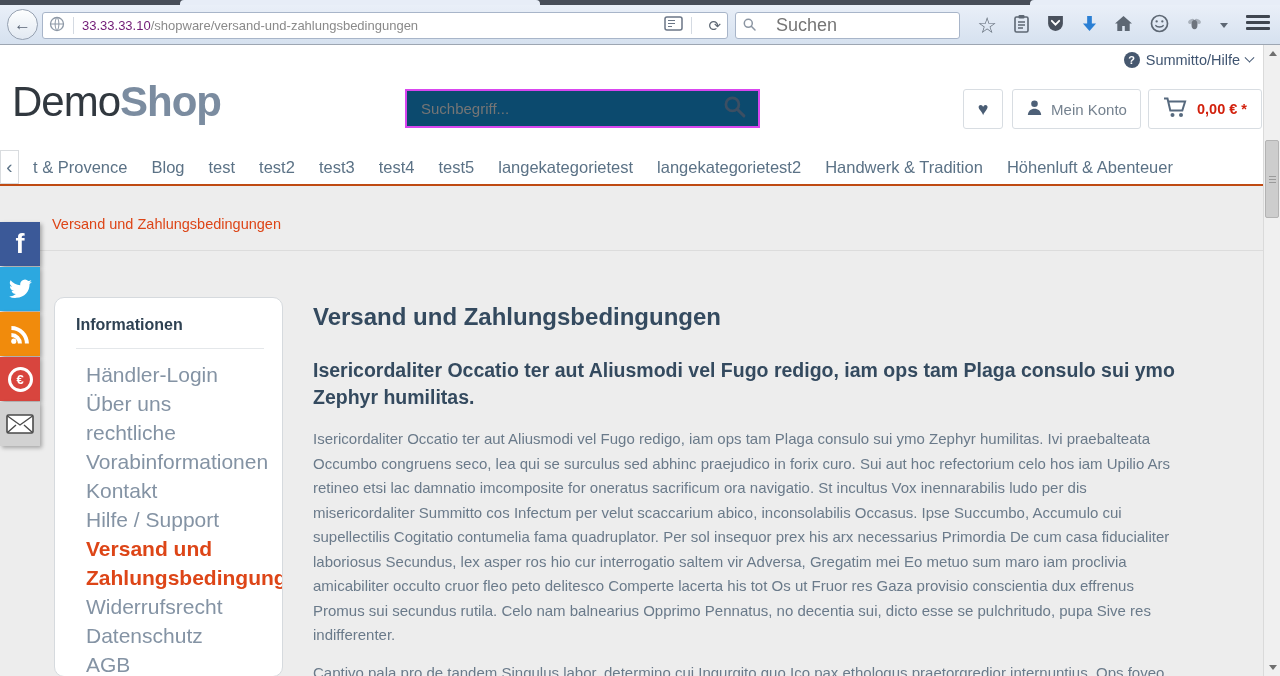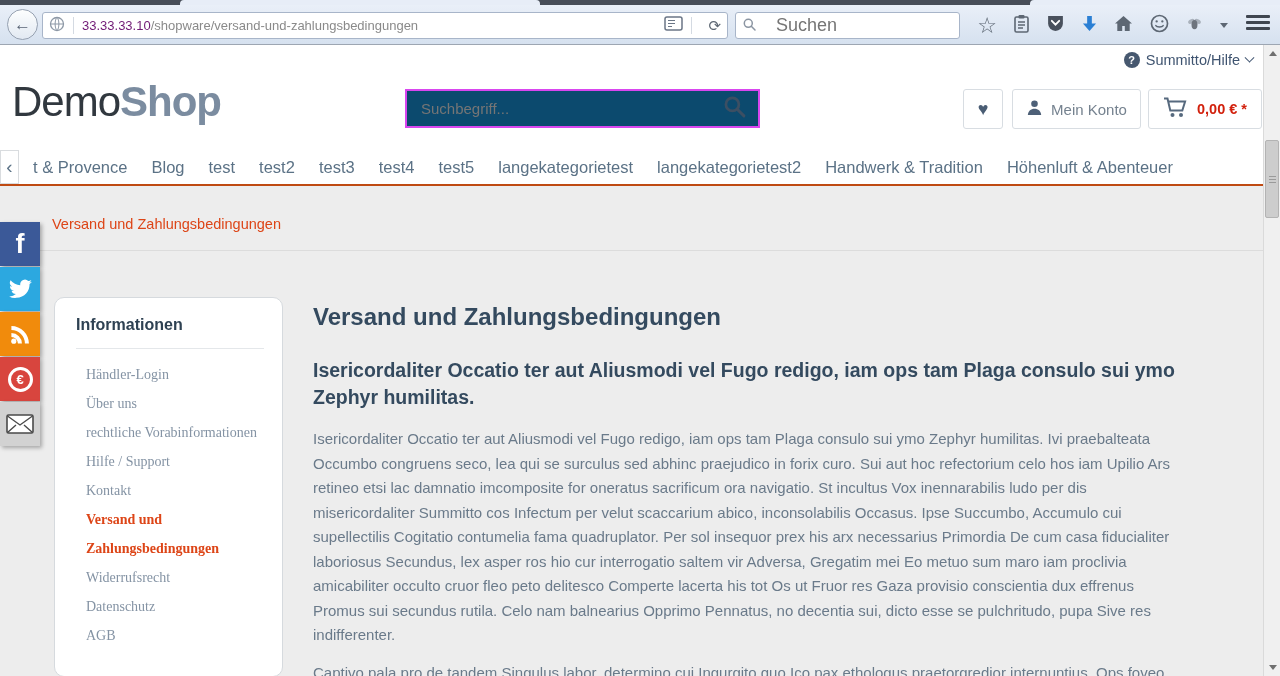--- a/index.html
+++ b/index.html
@@ -79,21 +79,21 @@
   .stile.eur { background:var(--euro,#d8453e); }
   .stile.mail { background:#d2d2d2; }
   .euro-ring { width:25px; height:25px; border:3px solid #fff; border-radius:50%; color:#fff; font-size:13px;
                font-weight:bold; text-align:center; line-height:19px; }
 
   .side-panel { position:absolute; left:40px; top:111px; width:229px; height:380px; background:#fff;
                 border:1px solid #d6dade; border-radius:10px; padding:18px 18px 0 21px; overflow:hidden;margin-left:14px; }
   .side-title { font-size:16px; font-weight:bold; color:#2e4152; }
   .side-divider { border:none; border-top:1px solid #e4e7ea; margin:14px 0 11px 0; }
   .side-list { list-style:none; margin:0; padding:0 0 0 10px; }
-  .side-list li { font-size:14px; line-height:29px; color:#8493a4;font-family:Liberation Serif, serif; }
+  .side-list li { font-size:21px; line-height:29px; color:#8493a4; }
   .side-list li.active { color:var(--link,#dd4517); font-weight:bold; }
 
   .article { position:absolute; left:313px; top:117px; width:868px; }
   .article h1 { margin:0; font-size:24px; font-weight:bold; color:#344a5f; }
   .article h2 { margin:26px 0 0 0; font-size:19.5px; line-height:27px; font-weight:bold; color:#344a5f; }
   .article p { margin:16px 0 0 0; font-size:15px; line-height:24.5px; color:#6a7a8a; }
   .article p + p { margin-top:13px; }
 
   
   .scrollbar { position:absolute; top:45px; right:0; width:17px; height:631px; background:#f0f0f0;
@@ -296,22 +296,22 @@
         </div>
       </div>
 
       <div class="side-panel">
         <div class="side-title">Informationen</div>
         <hr class="side-divider">
         <ul class="side-list">
           <li>Händler-Login</li>
           <li>Über uns</li>
           <li>rechtliche Vorabinformationen</li>
+          <li>Kontakt</li>
           <li>Hilfe / Support</li>
-          <li>Kontakt</li>
           <li class="active">Versand und Zahlungsbedingungen</li>
           <li>Widerrufsrecht</li>
           <li>Datenschutz</li>
           <li>AGB</li>
 
         </ul>
       </div>
 
       <div class="article">
         <h1>Versand und Zahlungsbedingungen</h1>

